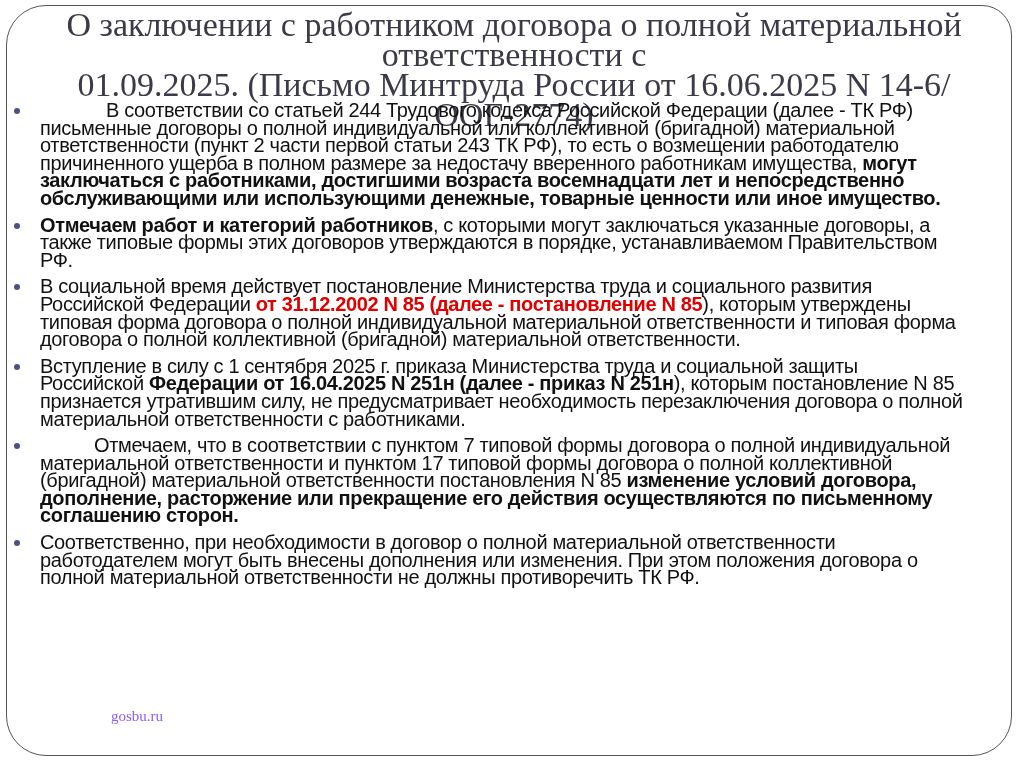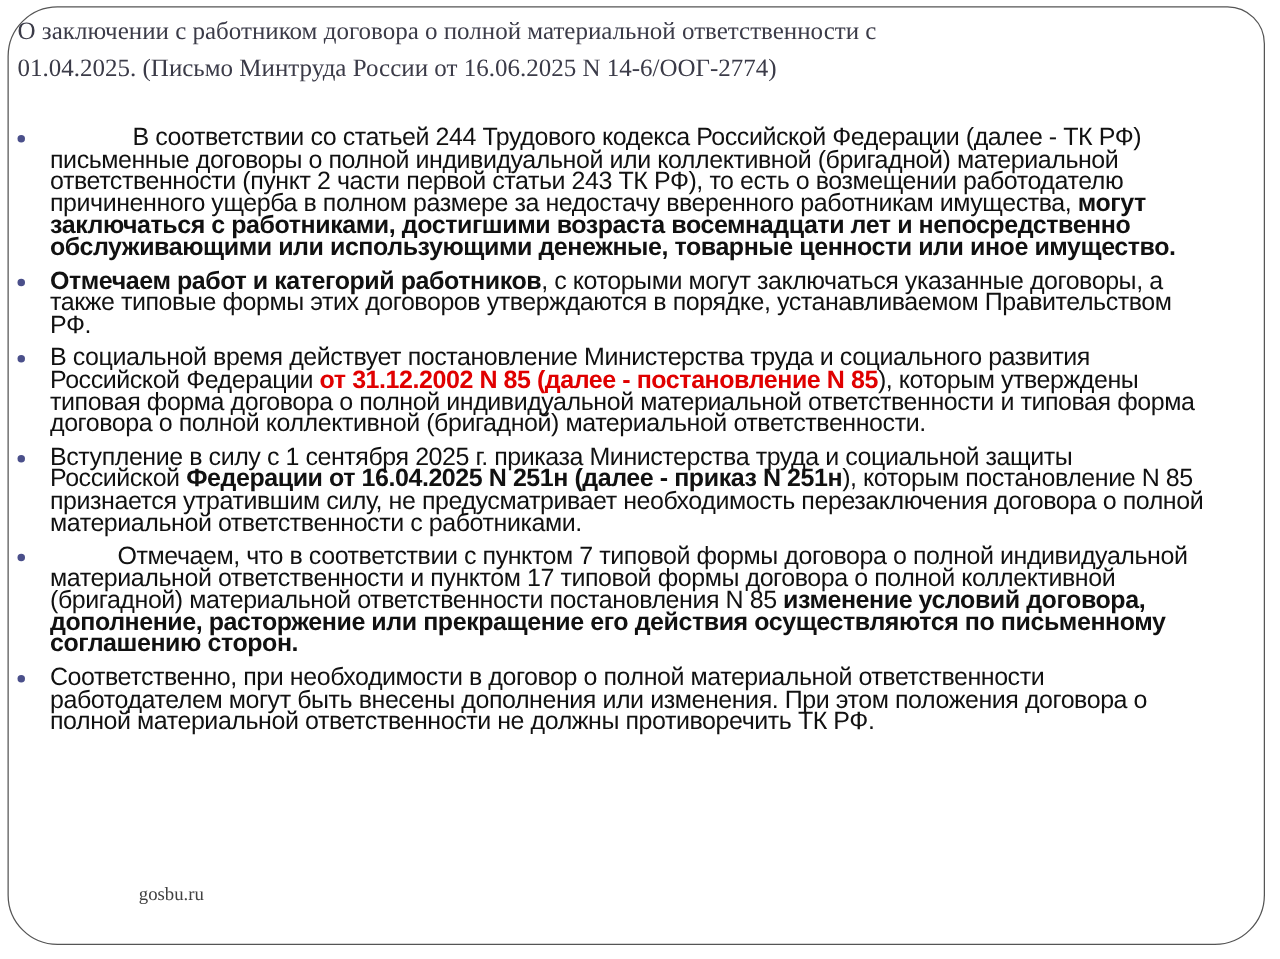--- a/index.html
+++ b/index.html
@@ -5,53 +5,53 @@
   html, body { margin:0; padding:0; background:#ffffff; }
   body { width:1024px; height:767px; position:relative; overflow:hidden; }
   .frame {
     position:absolute; left:6px; top:5px; width:1006px; height:751px;
     border:1.5px solid #555; box-sizing:border-box;
     border-radius:40px 40px 40px 40px;
     border-top-right-radius:30px; border-top-left-radius:40px;
   }
   .title {
     position:absolute; left:14px; top:10px; width:1000px;
-    text-align:left;
+    text-align:center;
     font-family:"Liberation Serif", serif;
-    font-size:20px; line-height:30px; color:#3b3b48;
+    font-size:34px; line-height:30px; color:#3b3b48;
   }
   .title b { font-weight:normal; }
   .content {
     position:absolute; left:14px; top:102px; width:950px;
     font-family:Liberation Sans, sans-serif;
     font-size:20px; line-height:17.6px; color:#111;
     letter-spacing:-0.35px;
   }
   .item { position:relative; padding-left:26px; margin-bottom:9px; }
   .bullet {
     position:absolute; left:0; top:6px; width:6px; height:6px;
     border-radius:50%; background:#4a4f8a;
   }
   .indent { display:inline-block; width:66px; }
   .indent2 { display:inline-block; width:54px; }
   .red { color:#e00000; font-weight:bold; }
   b { font-weight:bold; }
   .footer {
     position:absolute; left:111px; top:708px;
-    font-family:"Liberation Serif", serif; font-size:15px; color:#404040;
+    font-family:"Liberation Serif", serif; font-size:15px; color:#8b5cf6;
   }
 </style>
 </head>
 <body>
 
 <div class="frame"></div>
 
 <div class="title">
   <div>О заключении с работником договора о полной материальной ответственности с</div>
-  <div><span>01.04.2025. </span><b>(Письмо Минтруда России от 16.06.2025 N 14-6/ООГ-2774)</b></div>
+  <div><span>01.09.2025. </span><b>(Письмо Минтруда России от 16.06.2025 N 14-6/ООГ-2774)</b></div>
 </div>
 
 <div class="content">
   <div class="item">
     <span class="bullet"></span>
     <span class="indent"></span><span>В соответствии со статьей 244 Трудового кодекса Российской Федерации (далее - ТК РФ) письменные договоры о полной индивидуальной или коллективной (бригадной) материальной ответственности (пункт 2 части первой статьи 243 ТК РФ), то есть о возмещении работодателю причиненного ущерба в полном размере за недостачу вверенного работникам имущества, </span><b>могут заключаться с работниками, достигшими возраста восемнадцати лет и непосредственно обслуживающими или использующими денежные, товарные ценности или иное имущество.</b>
   </div>
   <div class="item">
     <span class="bullet"></span>
     <b>Отмечаем работ и категорий работников</b><span>, с которыми могут заключаться указанные договоры, а также типовые формы этих договоров утверждаются в порядке, устанавливаемом Правительством РФ.</span>

